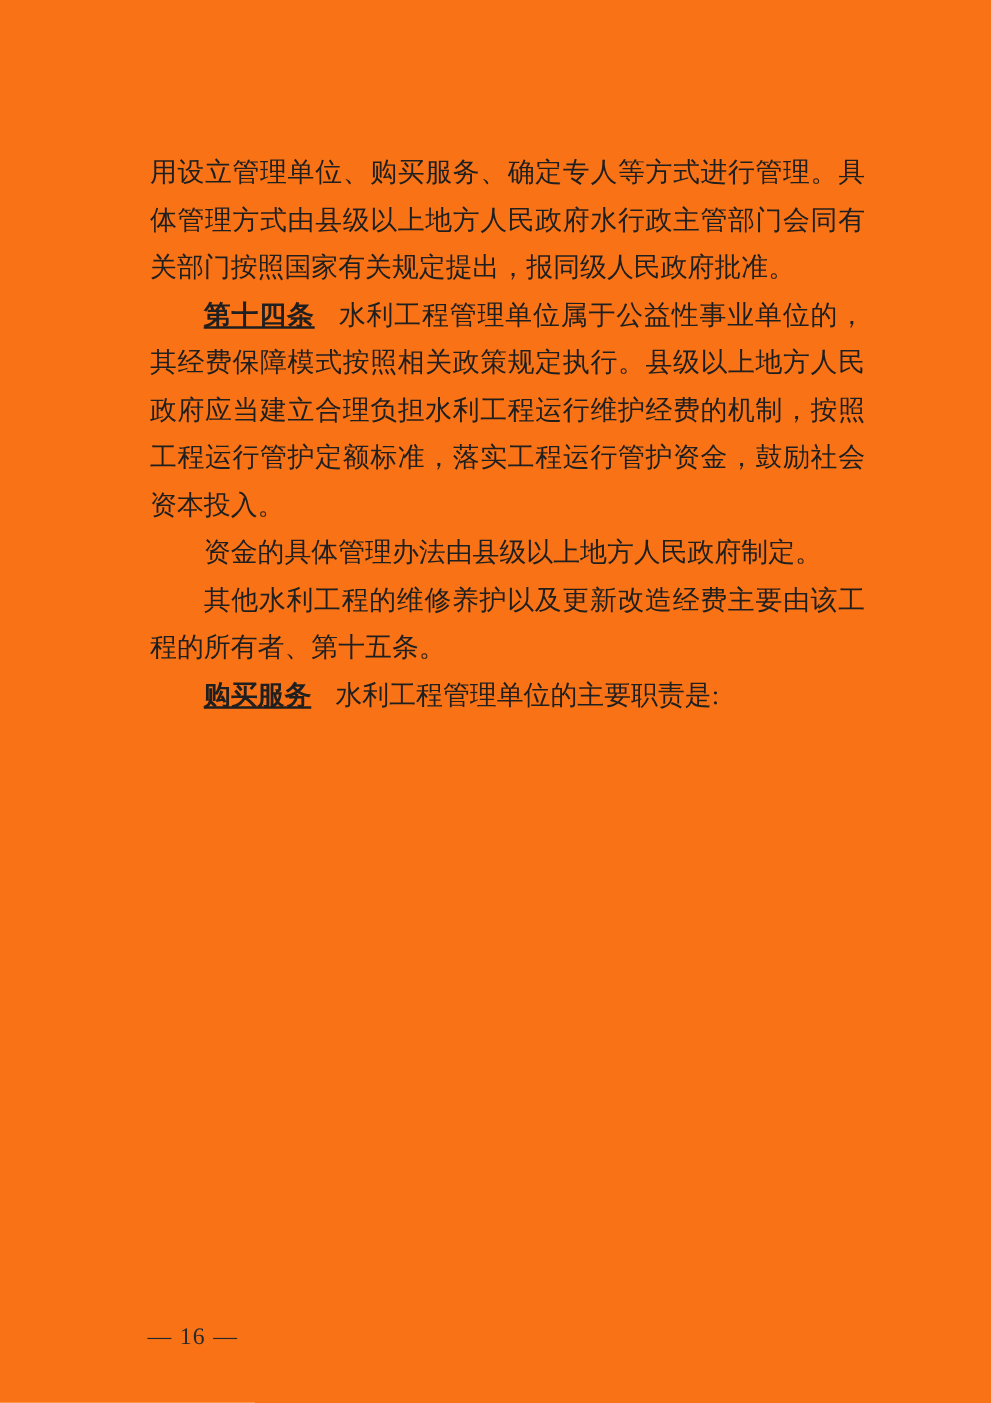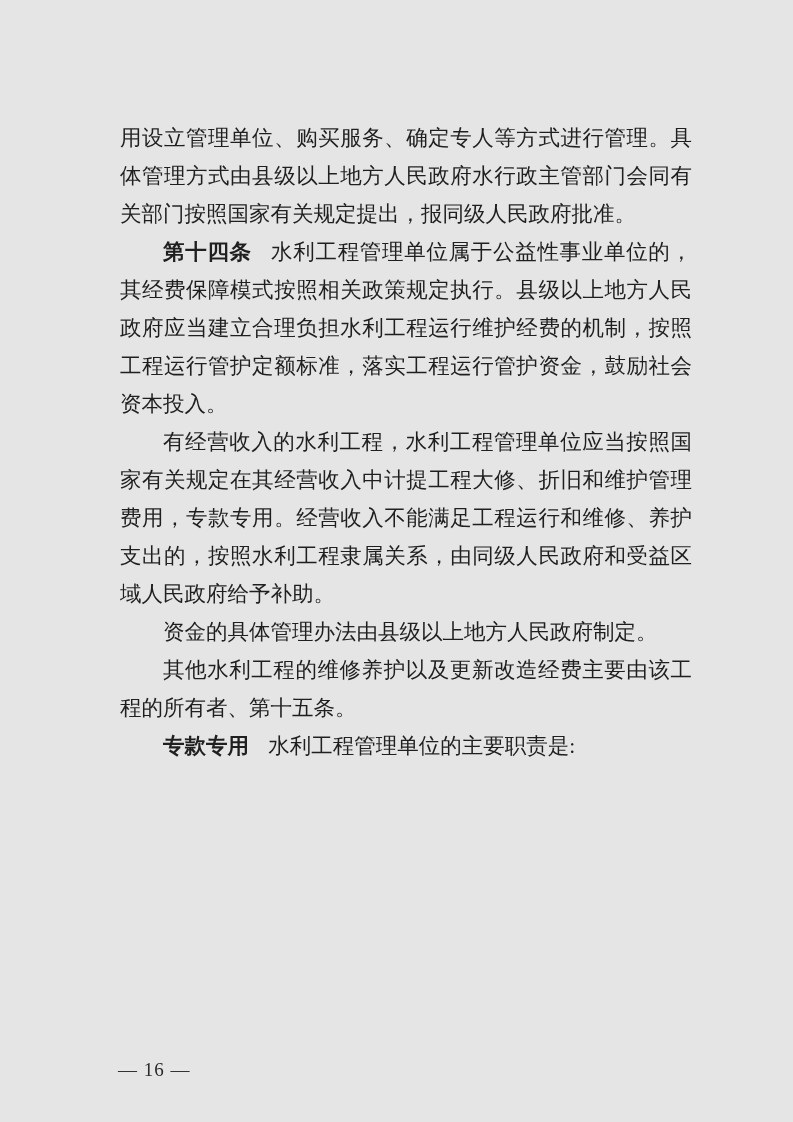--- a/index.html
+++ b/index.html
@@ -11,21 +11,21 @@
     height: 1122px;
     background: #ffffff;
     position: relative;
     font-family: "Liberation Serif", "DejaVu Serif", serif;
     color: #1f1f1f;
     overflow: hidden;
   }
   .page {
     position: absolute;
     inset: 0;
-    background: #e5e5e5;
+    background: #f97316;
   }
   .body-text {
     position: absolute;
     left: 120px;
     top: 119px;
     width: 572px;
     font-size: 21.5px;
     line-height: 38px;
     text-align: justify;
     text-justify: inter-character;
@@ -39,20 +39,21 @@
     text-indent: 0;
   }
   .term {
     font-weight: bold;
   }
   .term:empty {
     display: none;
   }
   .term:not(:empty) {
     margin-right: 0.9em;
+    text-decoration: underline;
   }
   .footer {
     position: absolute;
     left: 118px;
     top: 1058px;
     font-size: 19px;
     line-height: 24px;
     color: #2a2a2a;
     letter-spacing: 1px;
   }
@@ -62,27 +63,26 @@
 
 <div class="page">
 
   <div class="body-text">
 
     <p class="para no-indent"><span>用设立管理单位、购买服务、确定专人等方式进行管理。具体管理方式由县级以上地方人民政府水行政主管部门会同有关部门按照国家有关规定提出，报同级人民政府批准。</span></p>
 
     <p class="para"><span class="term">第十四条</span><span>水利工程管理单位属于公益性事业单位的，其经费保障模式按照相关政策规定执行。县级以上地方人民政府应当建立合理负担水利工程运行维护经费的机制，按照工程运行管护定额标准，落实工程运行管护资金，鼓励社会资本投入。</span></p>
 
 
-    <p class="para"><span>有经营收入的水利工程，水利工程管理单位应当按照国家有关规定在其经营收入中计提工程大修、折旧和维护管理费用，专款专用。经营收入不能满足工程运行和维修、养护支出的，按照水利工程隶属关系，由同级人民政府和受益区域人民政府给予补助。</span></p>
 
     <p class="para"><span>资金的具体管理办法由县级以上地方人民政府制定。</span></p>
 
     <p class="para"><span>其他水利工程的维修养护以及更新改造经费主要由该工程的所有者、第十五条。</span></p>
 
-    <p class="para"><span class="term">专款专用</span><span>水利工程管理单位的主要职责是:</span></p>
+    <p class="para"><span class="term">购买服务</span><span>水利工程管理单位的主要职责是:</span></p>
 
 
   </div>
 
   <div class="footer">
     <span>— 16 —</span>
   </div>
 
 </div>
 

